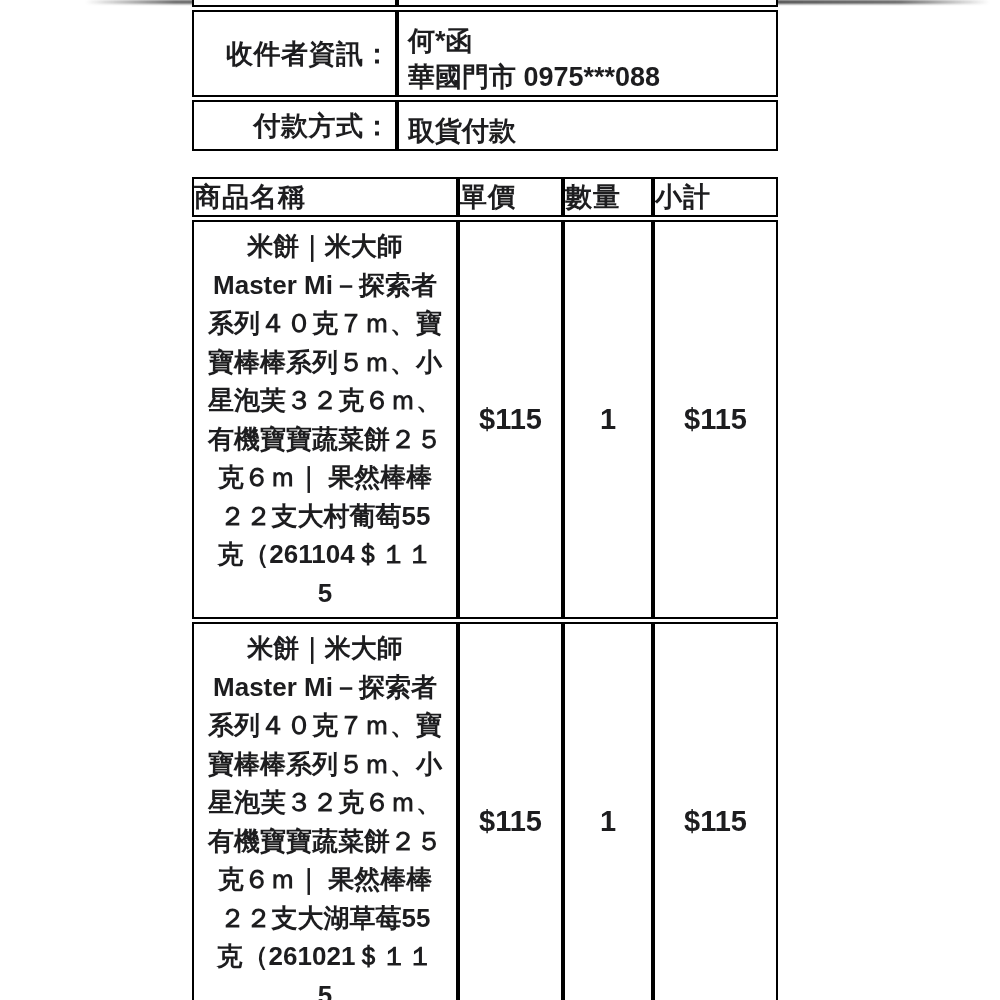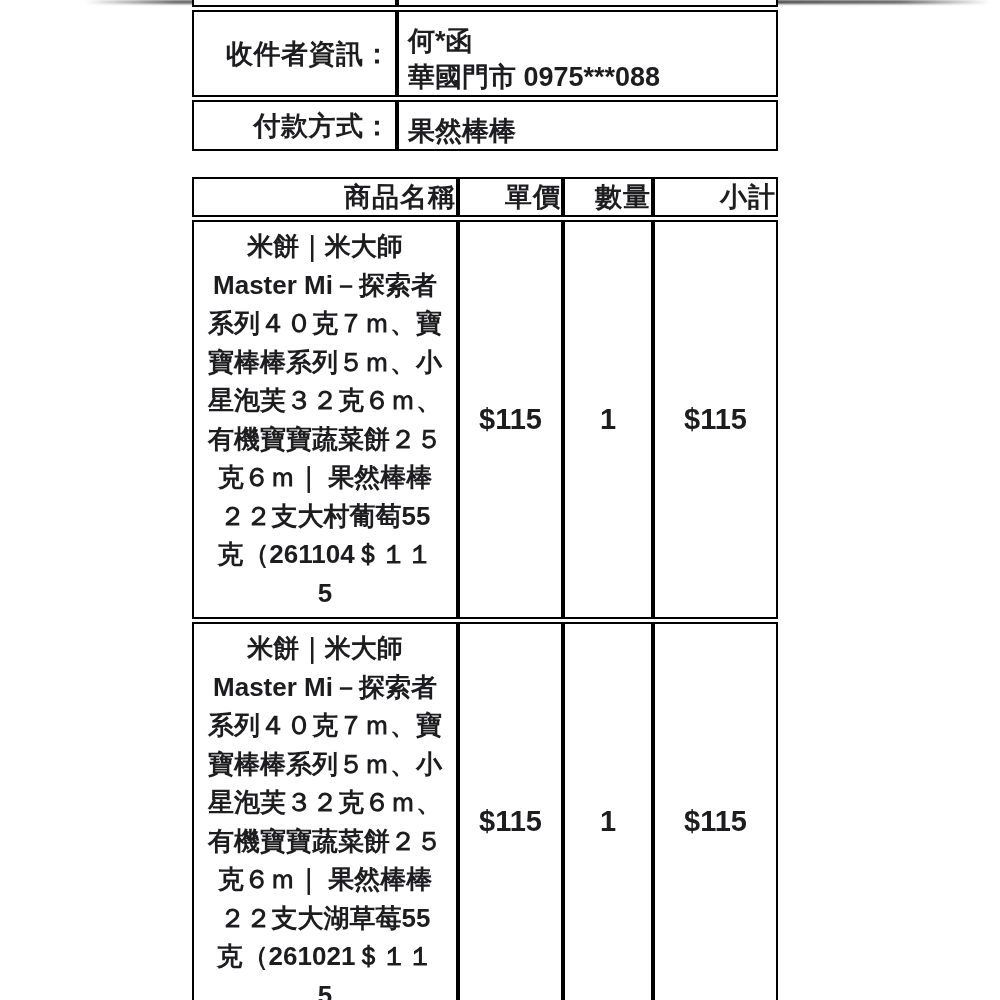--- a/index.html
+++ b/index.html
@@ -25,21 +25,21 @@
   .gray{background:#d4d4d4;}
   .clip-cell{height:30px;}
 
   .info-label{font-size:27px;font-weight:600;text-align:right;
     padding:0 4px 0 0;letter-spacing:.5px;}
   .info-value{font-size:27px;font-weight:600;text-align:left;
     padding:11px 0 0 9px;white-space:pre-line;line-height:36px;}
   .h-recipient{height:78px;}
   .h-short{height:40px;}
 
-  .items-table th{font-size:27px;font-weight:600;text-align:right;
+  .items-table th{font-size:27px;font-weight:600;text-align:left;
     height:38px;padding:0;letter-spacing:1px;}
   .name-cell{font-size:26px;font-weight:600;text-align:center;
     white-space:pre-line;line-height:38.5px;height:388px;padding:5px;}
   .num-cell{font-size:29px;font-weight:600;text-align:center;height:388px;padding:0;margin-top:48px;}
 </style>
 </head>
 <body>
 
 <div class="page">
 
@@ -55,21 +55,21 @@
         <td class="clip-cell"></td>
         <td class="clip-cell"></td>
       </tr>
       <tr>
         <td class="info-label gray h-recipient">收件者資訊：</td>
         <td class="info-value h-recipient">何*函
 華國門市 0975***088</td>
       </tr>
       <tr>
         <td class="info-label gray h-short">付款方式：</td>
-        <td class="info-value h-short">果然棒棒</td>
+        <td class="info-value h-short">取貨付款</td>
       </tr>
     </tbody>
   </table>
 
   <table class="tbl items-table">
     <colgroup>
       <col style="width:266px">
         <col style="width:105px">
       <col style="width:90px">
         <col style="width:125px">

